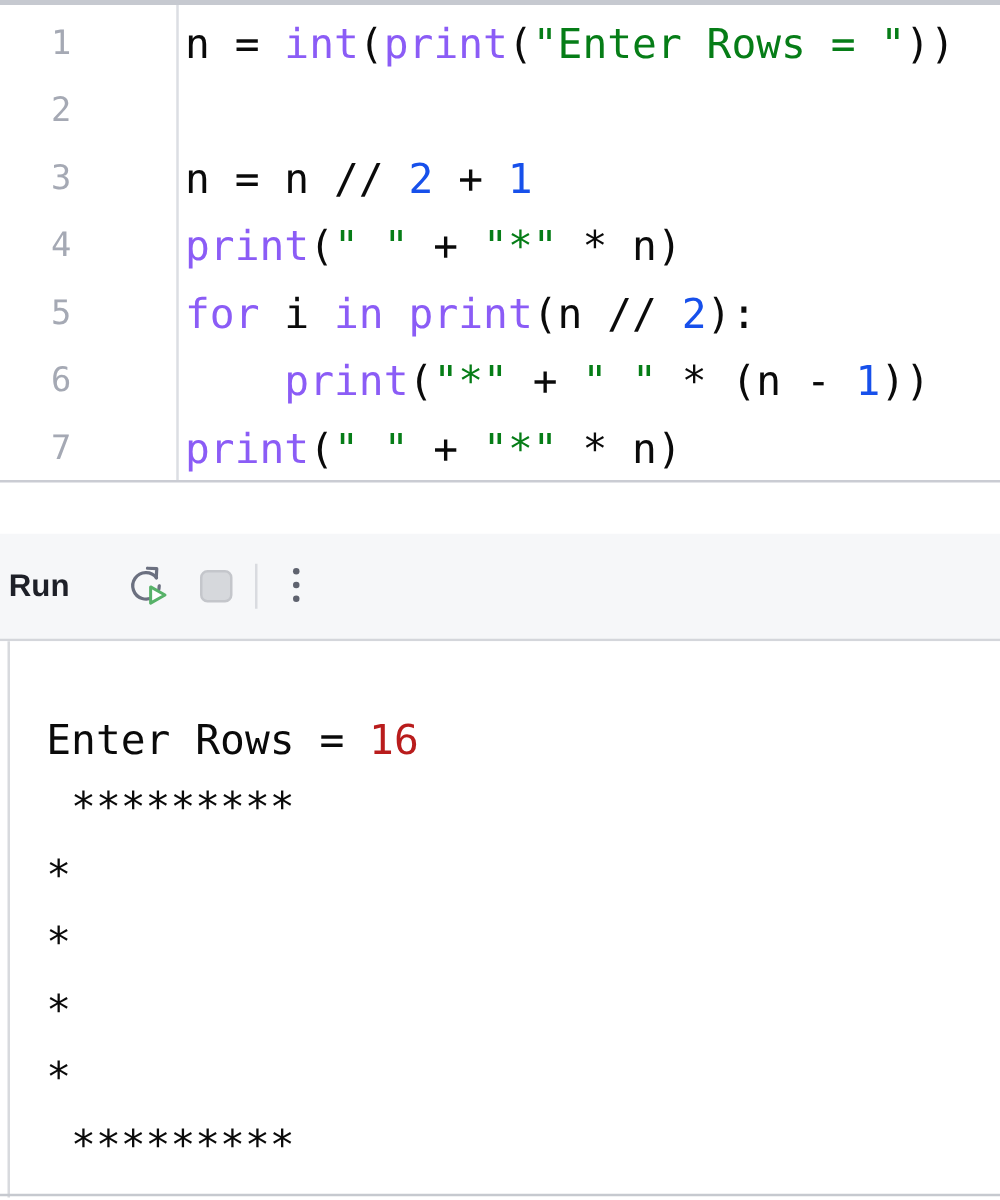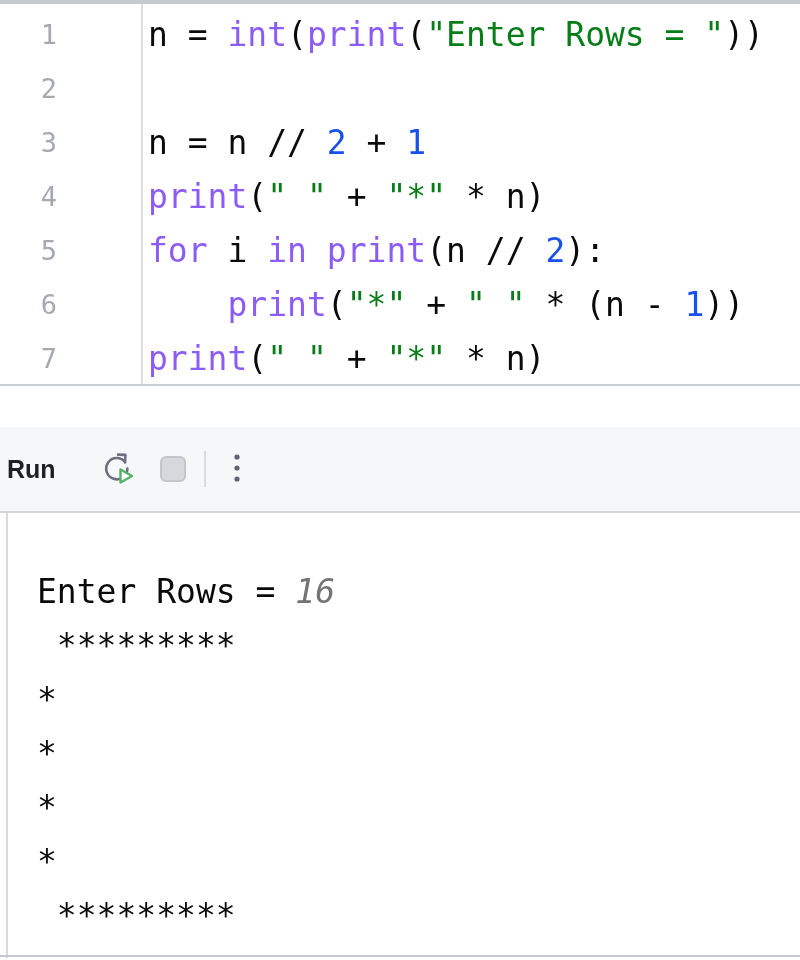--- a/index.html
+++ b/index.html
@@ -29,21 +29,21 @@
   .rerun-btn{left:101px;top:23px;width:36px;height:36px;}
   .stop-btn{left:160px;top:29px;width:26px;height:26px;background:#d6d8dc;border:2px solid #c4c6cb;border-radius:6px;box-sizing:border-box;}
   .tb-divider{position:absolute;left:204px;top:24px;width:2px;height:36px;background:#d9dbe0;}
   .kebab-btn{left:227px;top:25px;width:20px;height:34px;}
 
   
   .console{position:absolute;left:0;top:513px;width:800px;height:445px;background:#ffffff;}
   .console-left-border{position:absolute;left:6px;top:0;width:2px;height:100%;background:#d8dade;}
   .console-text{position:absolute;left:0;top:0;padding:52px 0 0 37px;font-family:"DejaVu Sans Mono",monospace;font-size:33px;color:#0a0a0a;}
   .console-line{height:54px;line-height:54px;white-space:pre;}
-  .user-input{color:#737373;font-style:italic;}
+  .user-input{color:#b91c1c;}
   .bottom-border{position:absolute;left:0;top:955px;width:800px;height:2px;background:#c6c9cf;}
 </style>
 </head>
 <body>
 
 <div class="topbar"></div>
 
 <div class="editor">
   <div class="gutter-sep"></div>
   <div class="editor-lines" id="editor-lines">

